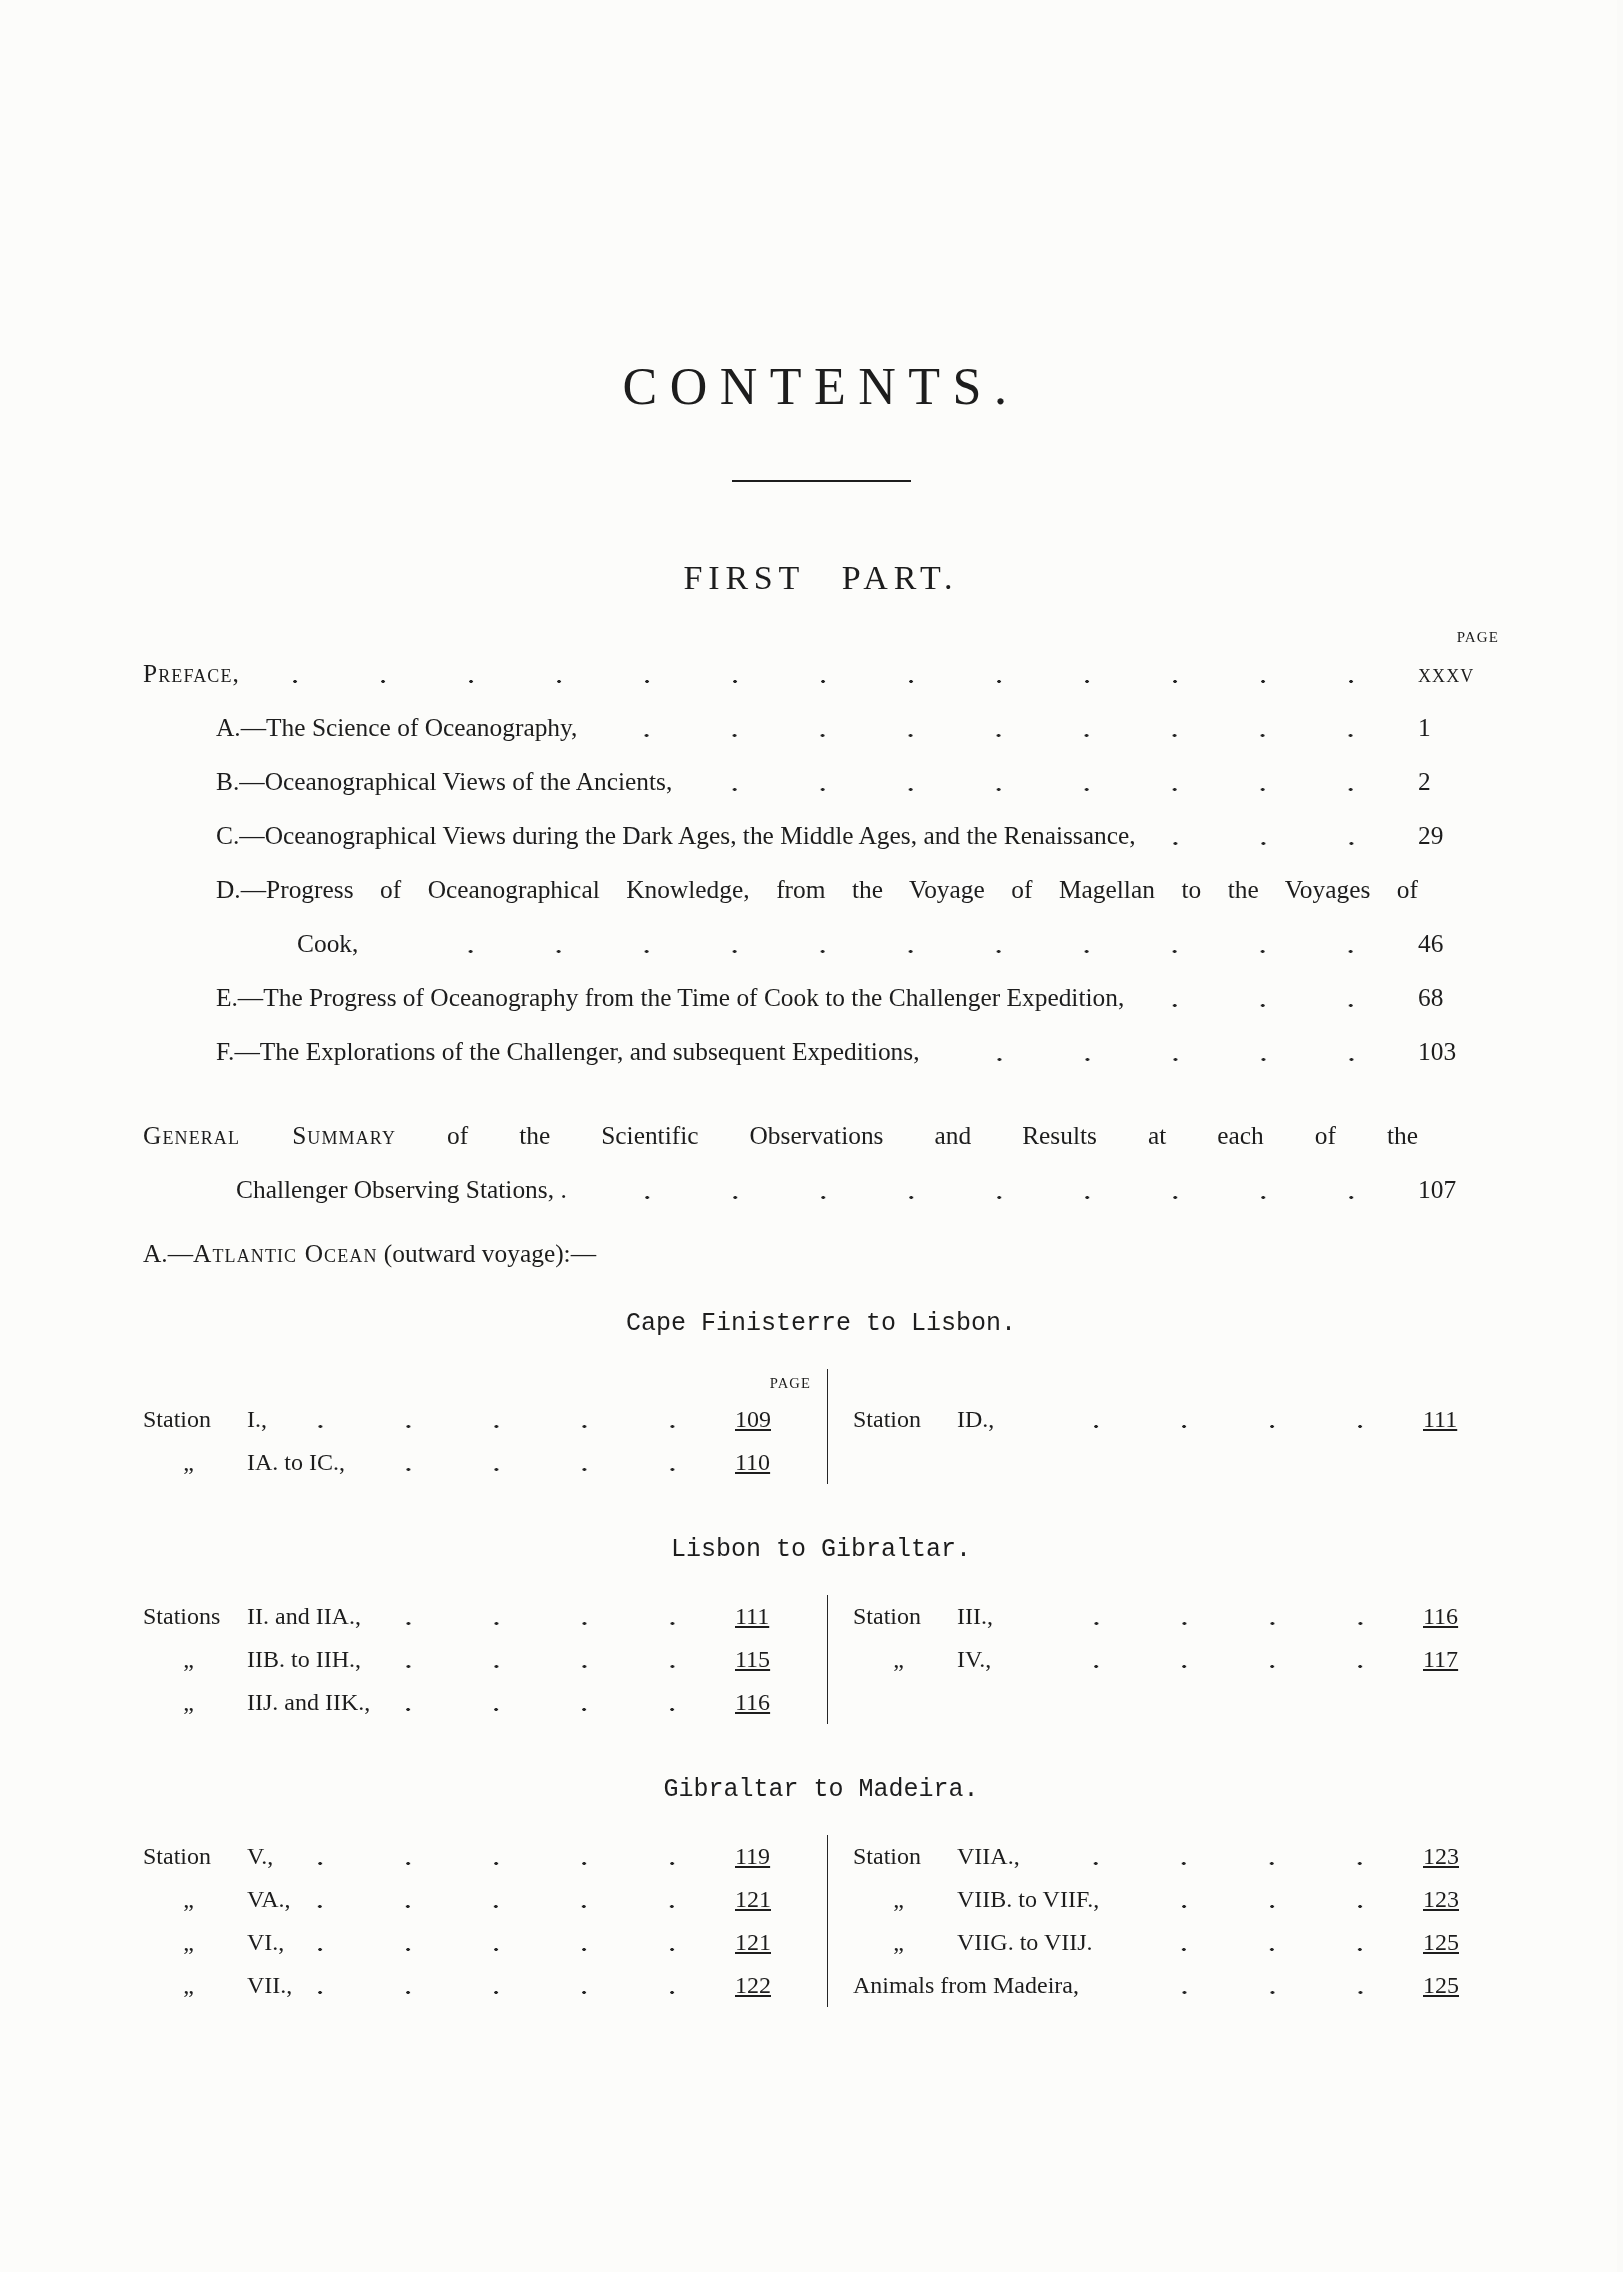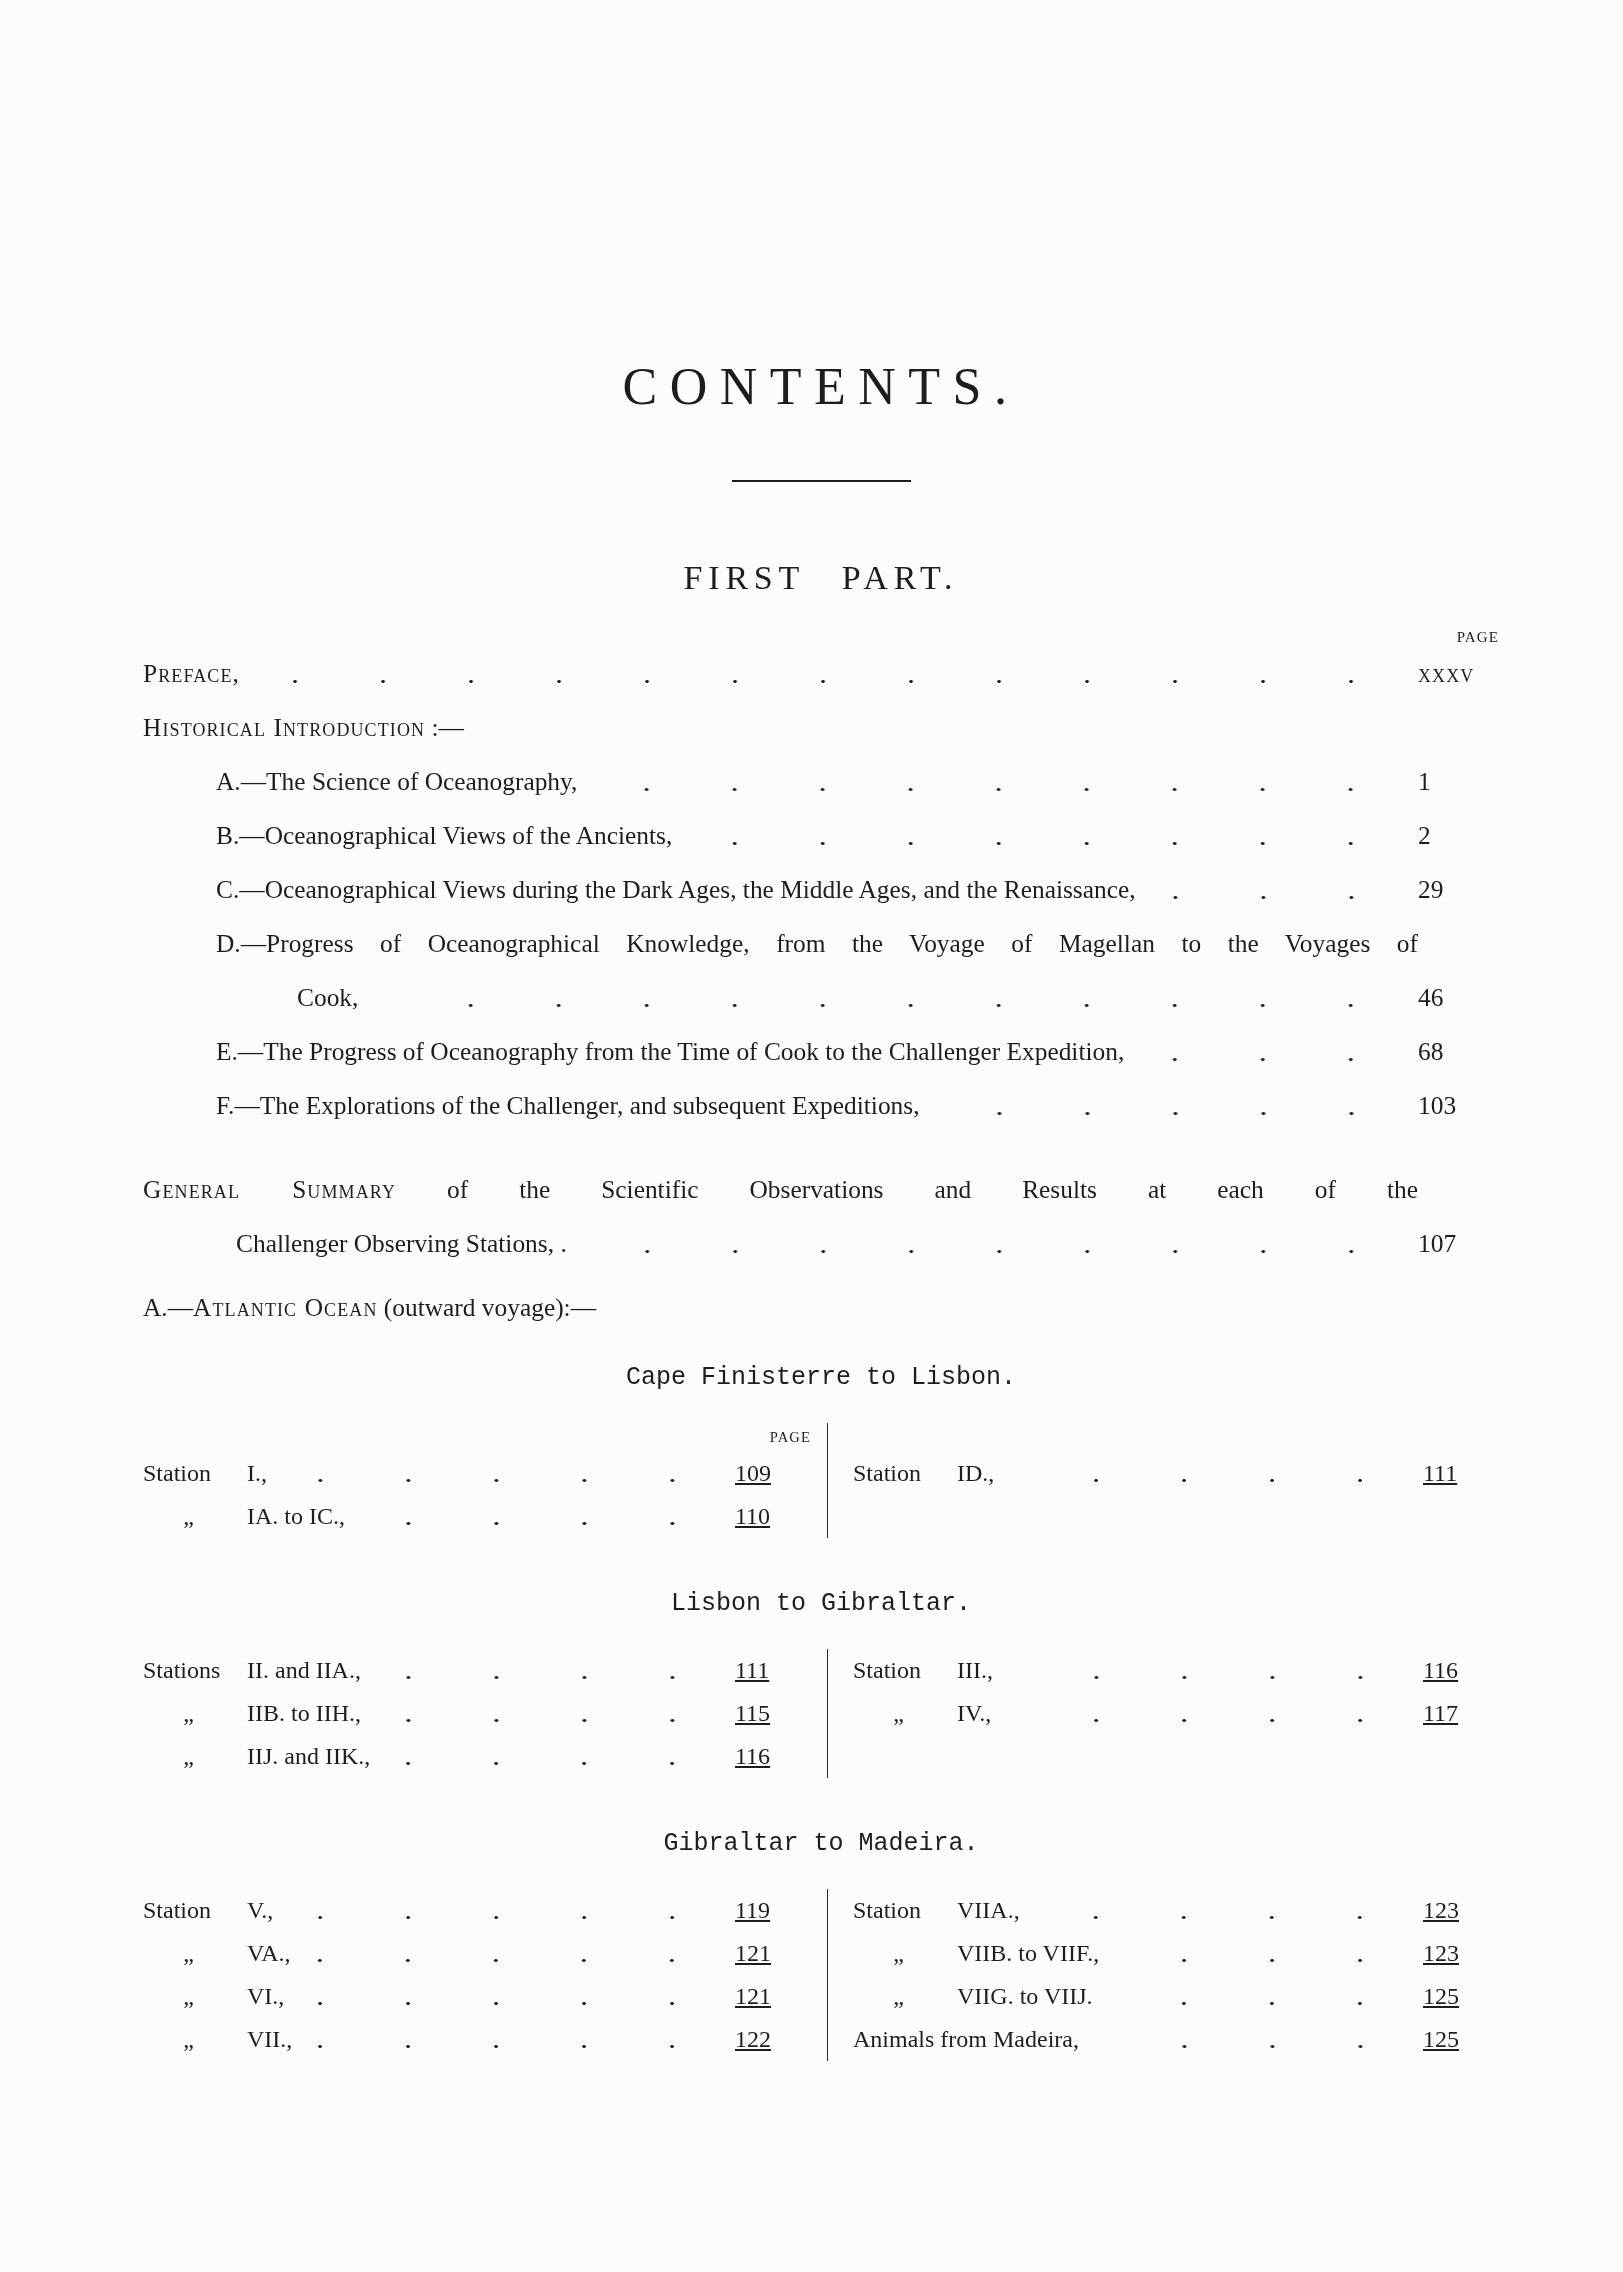--- a/index.html
+++ b/index.html
@@ -116,23 +116,20 @@
   <div class="page-label sc">PAGE</div>
 
   <div class="front">
 
     <div class="row">
       <span class="sc">Preface,</span>
       <span class="leader"></span>
       <span class="pg sc">xxxv</span>
     </div>
 
-    <div class="line">
-      <span class="sc">Historical Introduction</span><span> :—</span>
-    </div>
 
     <div class="items">
 
       <div class="row">
         <span>A.—The Science of Oceanography,</span>
         <span class="leader"></span>
         <span class="pg">1</span>
       </div>
 
       <div class="row">

